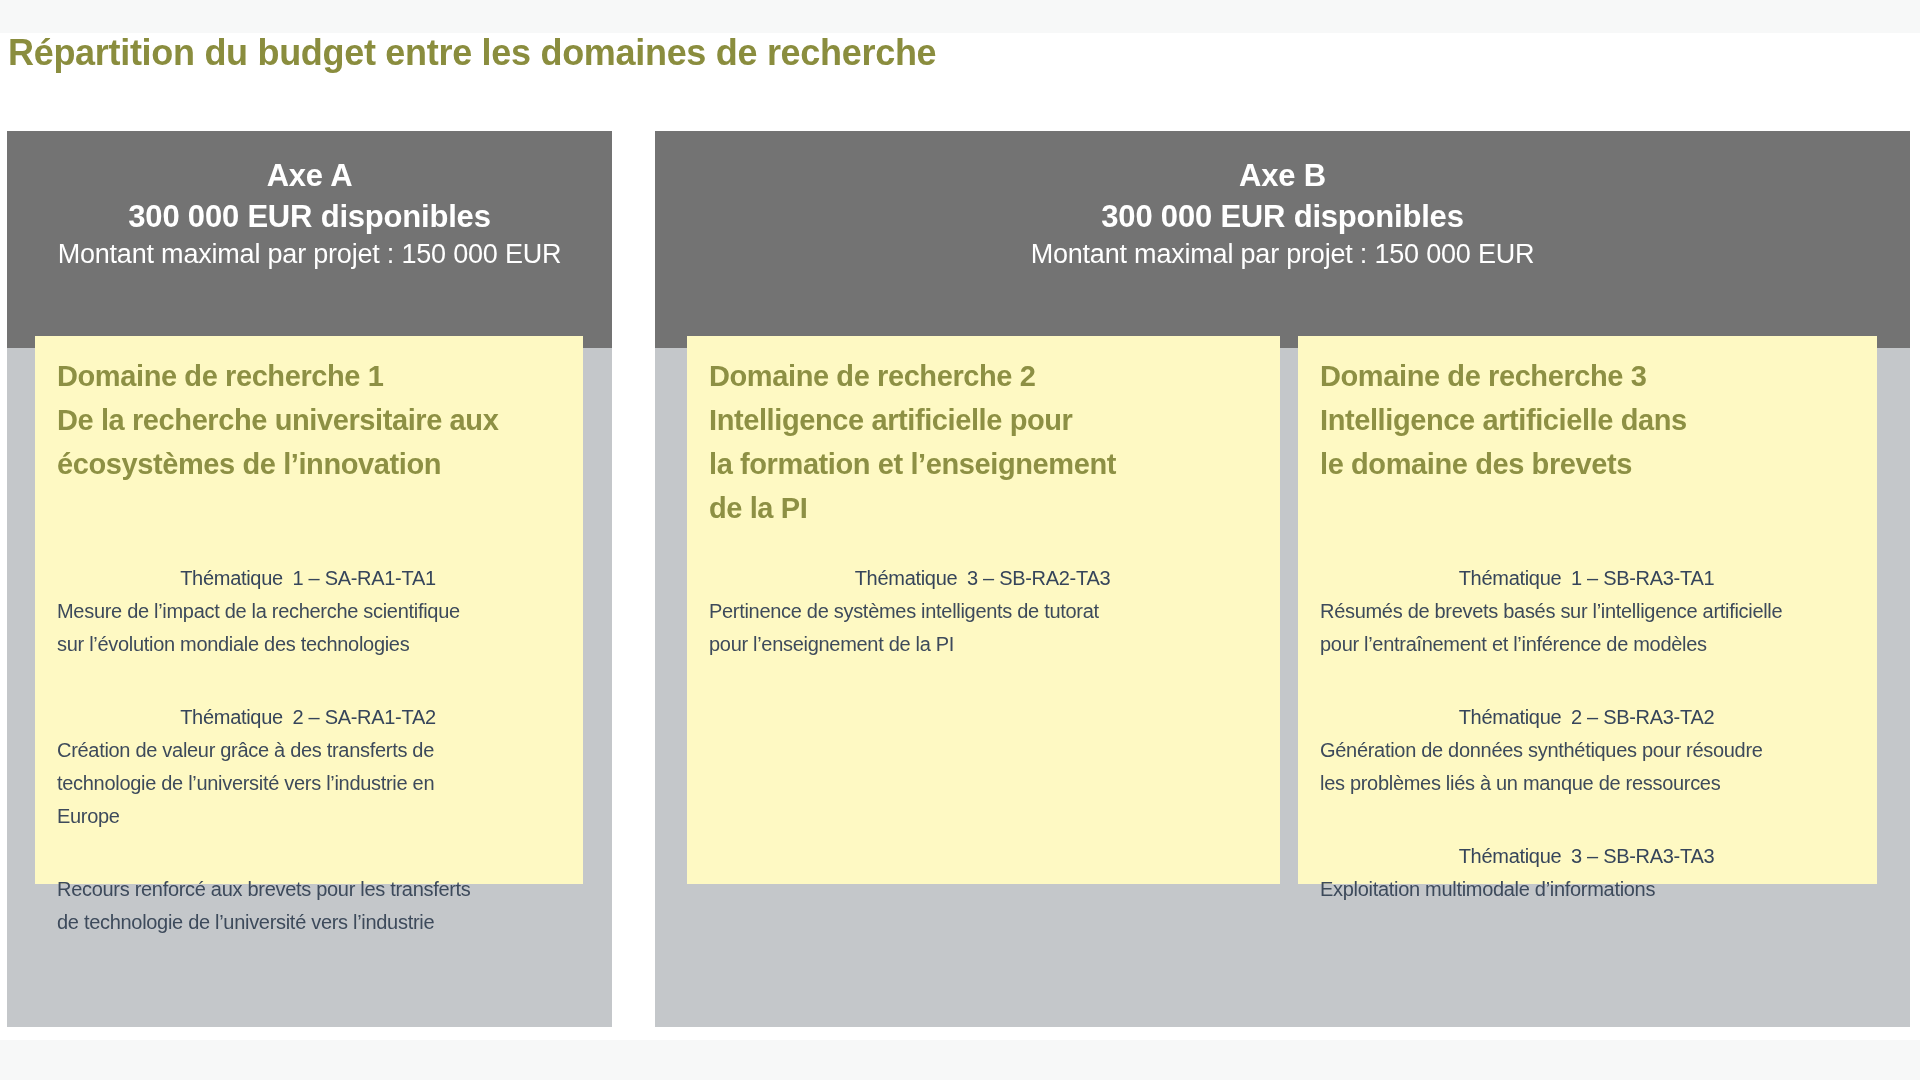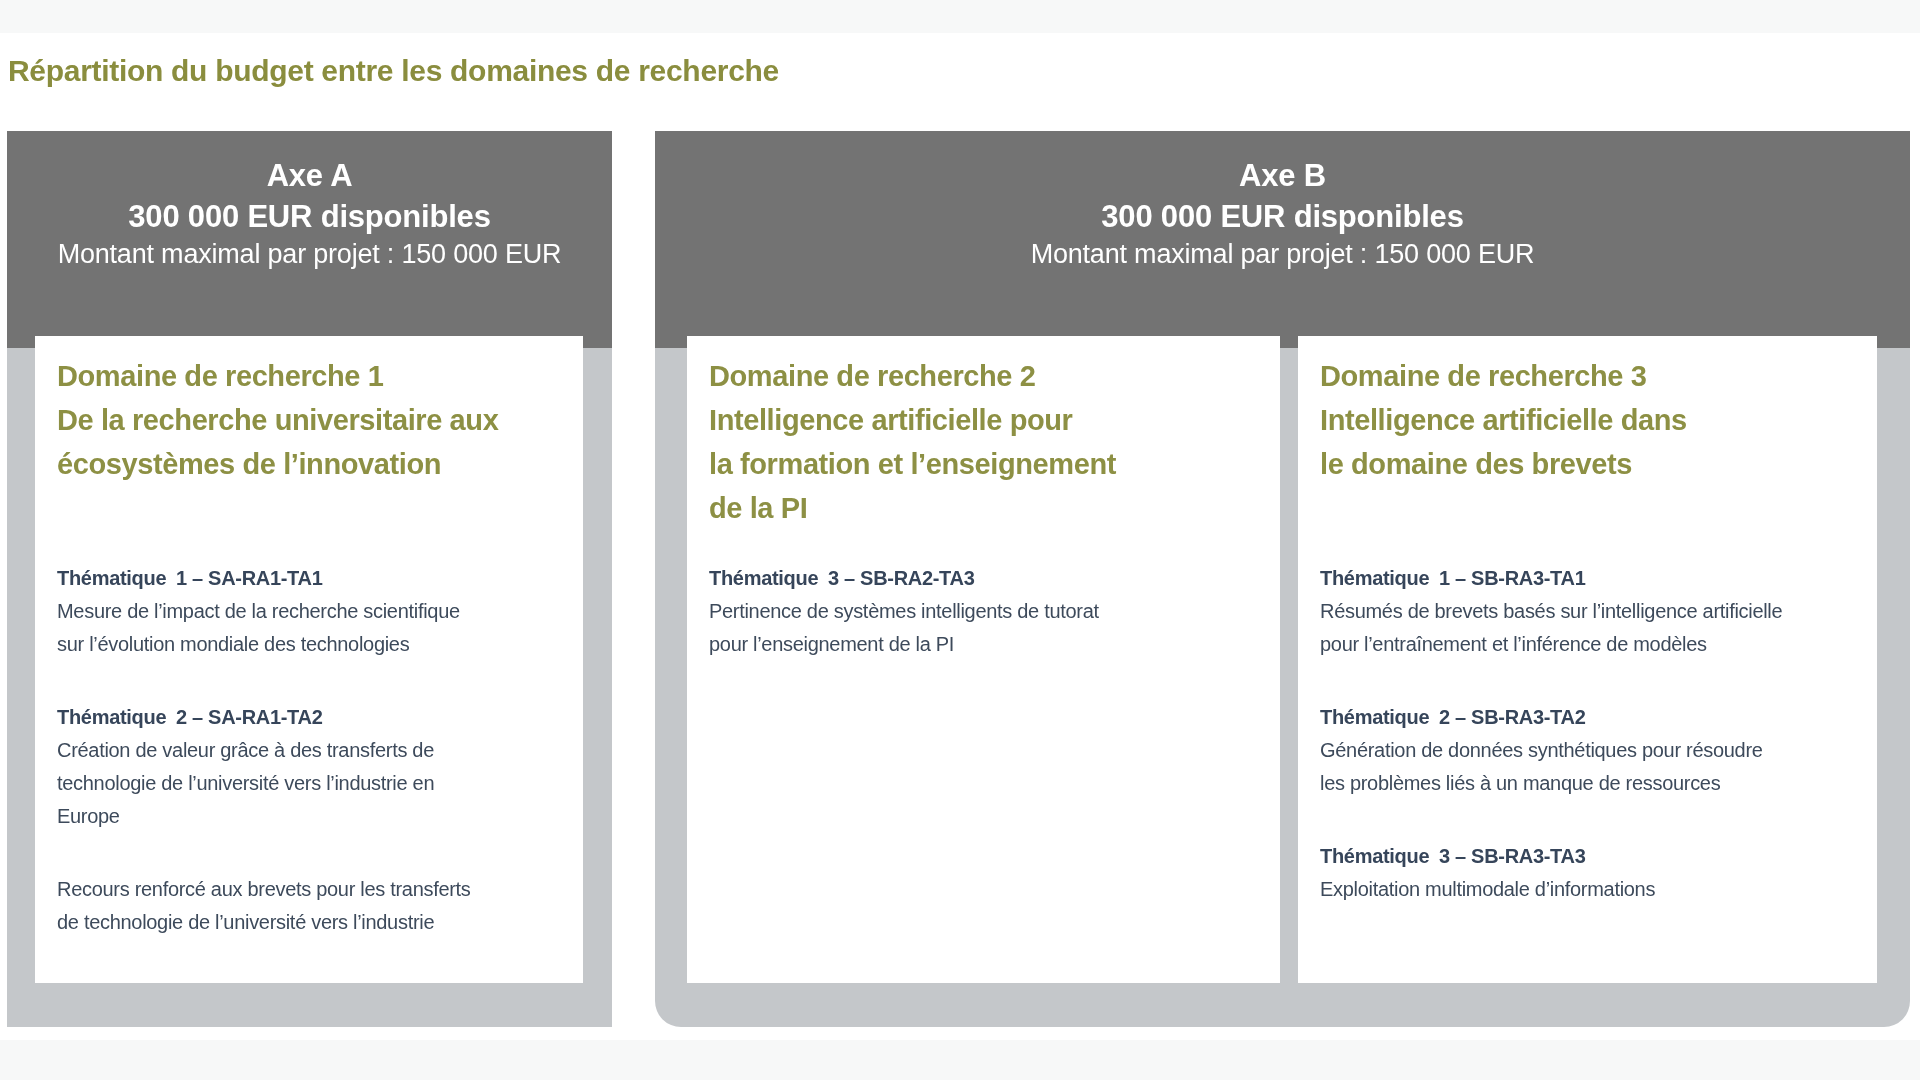--- a/index.html
+++ b/index.html
@@ -10,35 +10,35 @@
     overflow: hidden;
   }
 
   .edge-strip { position: absolute; left: 0; width: 1920px; background: #f7f8f8; }
   #top-strip { top: 0; height: 33px; }
   #bottom-strip { top: 1040px; height: 40px; }
 
   .page-title {
     position: absolute;
     left: 8px;
-    top: 54px;
-    font-size: 30px;
+    top: 32px;
+    font-size: 36px;
     font-weight: bold;
     letter-spacing: -0.3px;
     color: #8a8d3e;
   }
 
   .panel {
     position: absolute;
     top: 131px;
     height: 896px;
     background: #c4c7ca;
   }
   #panel-a { left: 7px;   width: 605px; }
-  #panel-b { left: 655px; width: 1255px; border-radius: 26px; }
+  #panel-b { left: 655px; width: 1255px; }
 
   .panel-header {
     height: 217px;
     background: #737373;
     color: #ffffff;
     text-align: center;
     padding-top: 24px;
   }
   .panel-header .ph-axe,
   .panel-header .ph-amount {
@@ -49,22 +49,22 @@
   }
   .panel-header .ph-max {
     font-size: 27px;
     line-height: 34px;
     letter-spacing: -0.2px;
   }
 
   .card {
     position: absolute;
     top: 205px;
-    height: 647px;
-    background: #ffffff;
+    height: 548px;
+    background: #fef9c3;
     padding: 18px 24px 0 22px;
   }
   #card-1 { left: 28px;  width: 548px; }
   #card-2 { left: 32px;  width: 593px; }
   #card-3 { left: 643px; width: 579px; }
 
   .card-title {
     color: #8d9044;
     font-size: 29px;
     font-weight: bold;
@@ -75,23 +75,24 @@
   }
 
   .section {
     color: #3d4a5b;
     font-size: 20px;
     line-height: 33px;
     letter-spacing: -0.3px;
     margin-bottom: 40px;
   }
   .section-heading {
-    font-weight: bold;
+    font-weight: normal;
     color: #36455a;
     white-space: pre-line;
+    text-align: center;
   }
   .section-body {
     white-space: pre-line;
   }
 </style>
 </head>
 <body>
 
 <div class="edge-strip" id="top-strip"></div>
 <div class="edge-strip" id="bottom-strip"></div>

